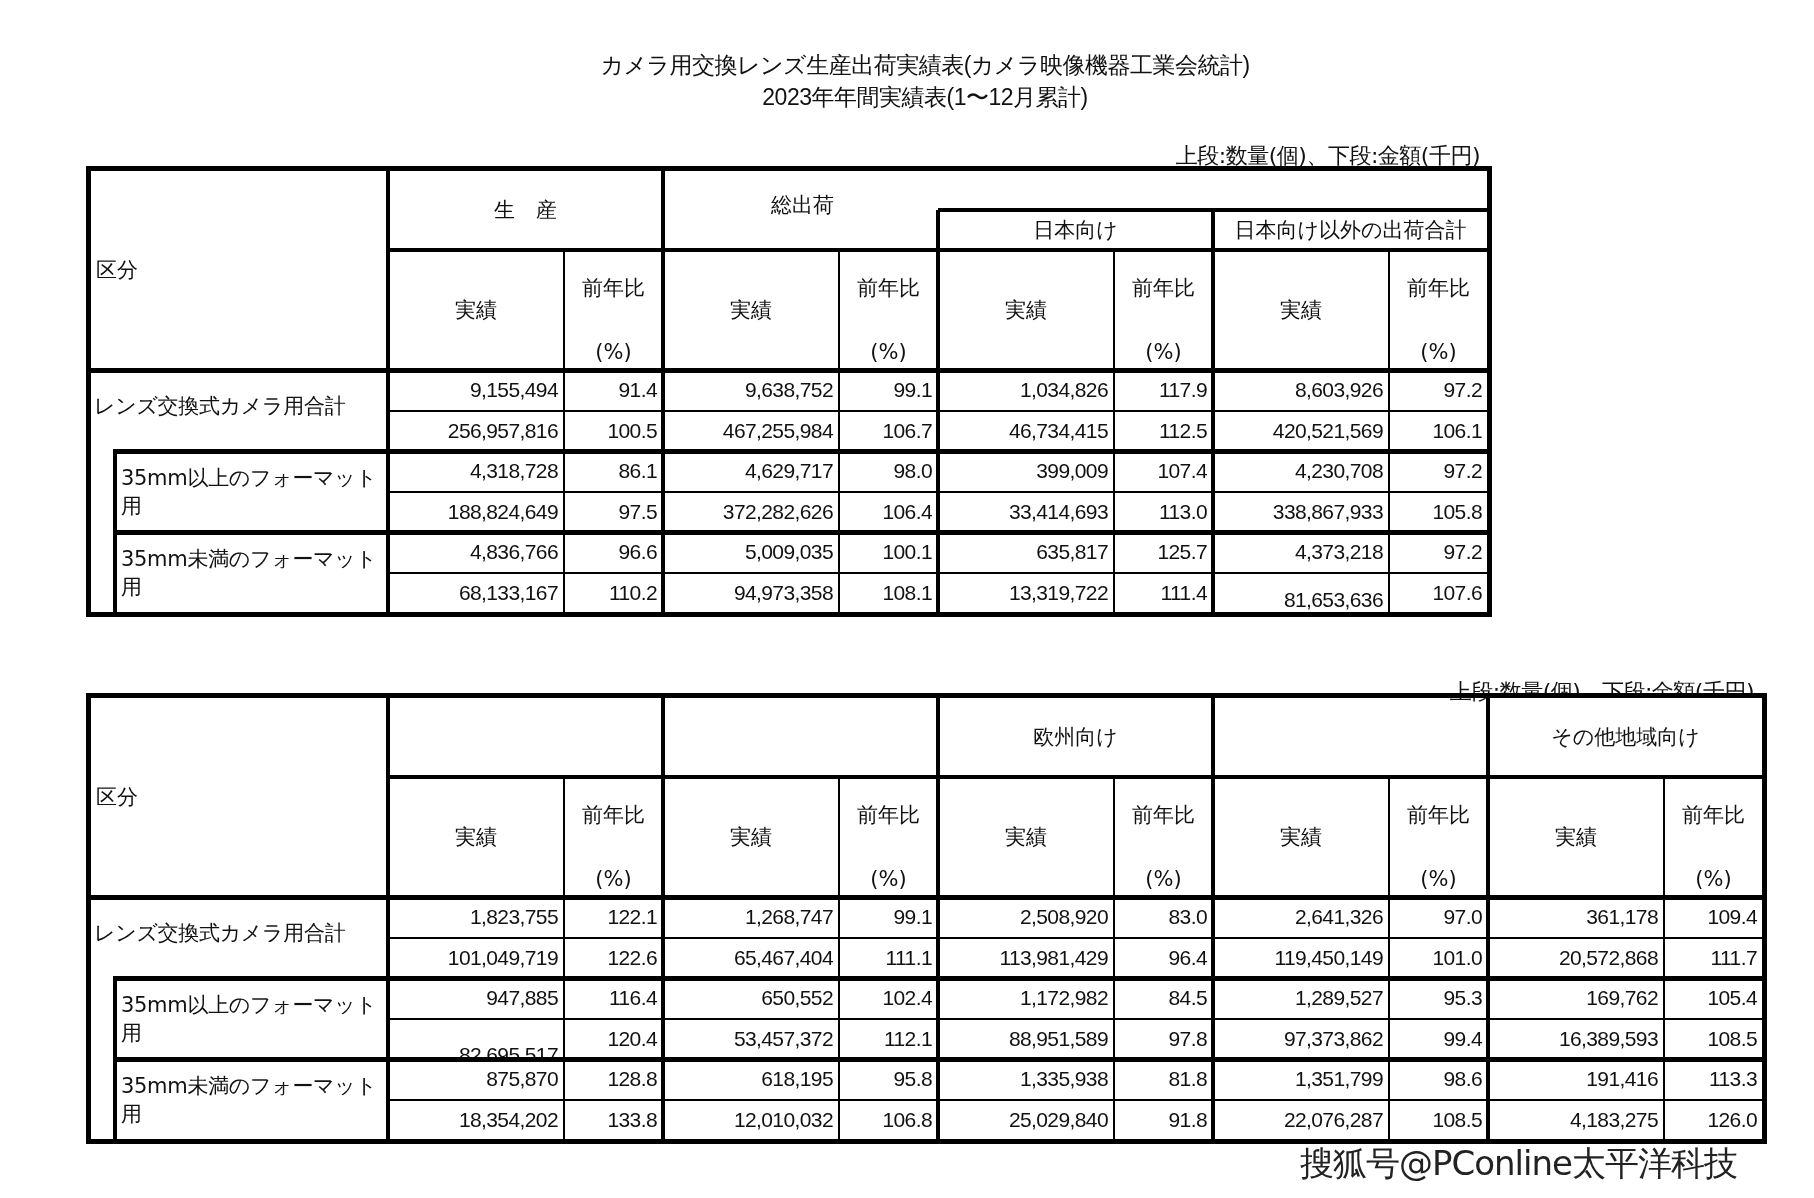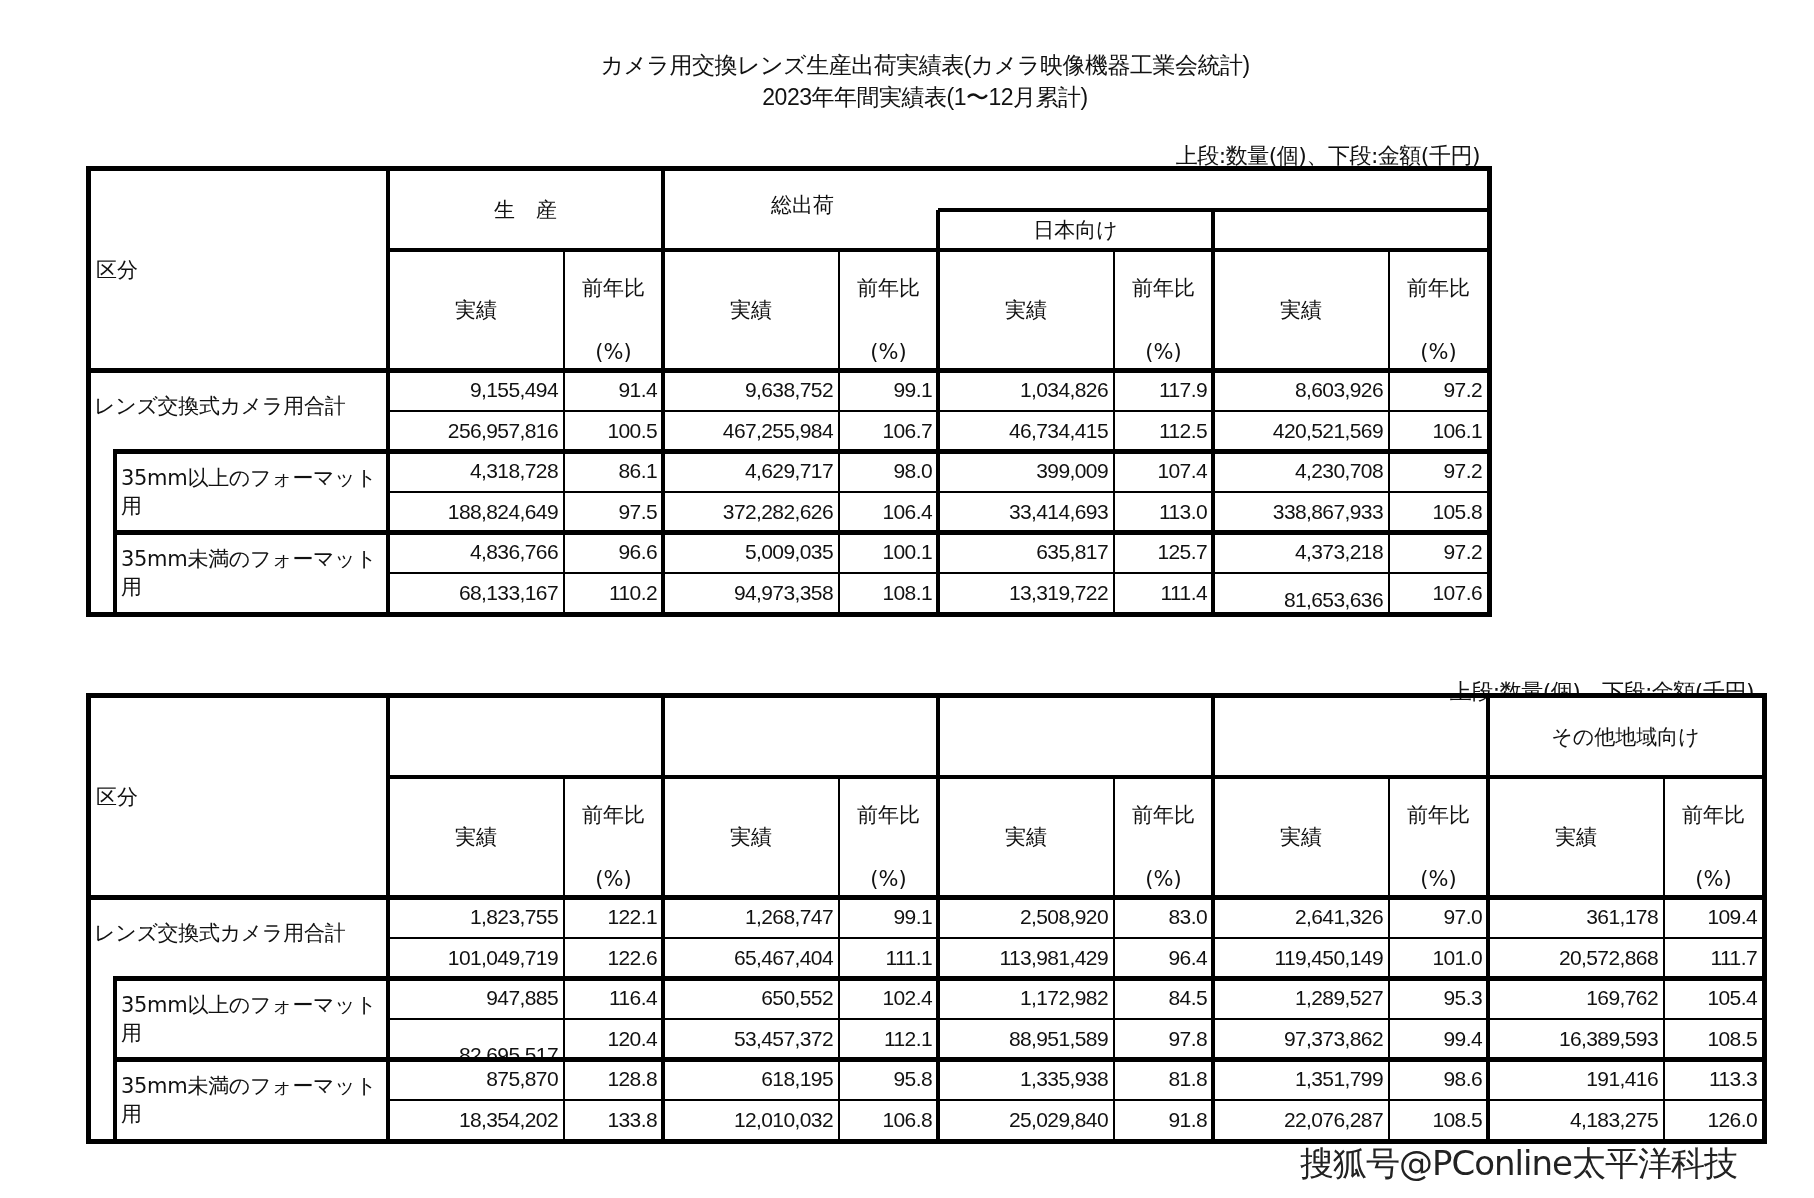--- a/index.html
+++ b/index.html
@@ -44,20 +44,21 @@
     <div class="cell hdr pct-hdr" style="left: 749px; top: 80px; width: 99px; height: 120px;">
       <span>前年比</span>
       <span>(%)</span>
     </div>
     <div class="cell hdr" style="left: 848px; top: 40px; width: 275px; height: 40px;">日本向け</div>
     <div class="cell hdr" style="left: 848px; top: 80px; width: 176px; height: 120px;">実績</div>
     <div class="cell hdr pct-hdr" style="left: 1024px; top: 80px; width: 99px; height: 120px;">
       <span>前年比</span>
       <span>(%)</span>
     </div>
+    <div class="cell hdr" style="left: 1123px; top: 40px; width: 275px; height: 40px;">日本向け以外の出荷合計</div>
     <div class="cell hdr" style="left: 1123px; top: 80px; width: 176px; height: 120px;">実績</div>
     <div class="cell hdr pct-hdr" style="left: 1299px; top: 80px; width: 99px; height: 120px;">
       <span>前年比</span>
       <span>(%)</span>
     </div>
     <div class="cell rowlabel" style="left: 0px; top: 200px; width: 298px; height: 81px; align-items: flex-start; padding-top: 22px;">レンズ交換式カメラ用合計</div>
     <div class="cell rowlabel" style="left: 25px; top: 281px; width: 273px; height: 81px; padding-left: 6px;">35mm以上のフォーマット用</div>
     <div class="cell rowlabel" style="left: 25px; top: 362px; width: 273px; height: 81px; padding-left: 6px;">35mm未満のフォーマット用</div>
     <div class="cell num" style="left: 298px; top: 200px; width: 176px; height: 40.5px;">9,155,494</div>
     <div class="cell num" style="left: 474px; top: 200px; width: 99px; height: 40.5px;">91.4</div>
@@ -137,20 +138,21 @@
     <div class="cell hdr" style="left: 298px; top: 80px; width: 176px; height: 120px;">実績</div>
     <div class="cell hdr pct-hdr" style="left: 474px; top: 80px; width: 99px; height: 120px;">
       <span>前年比</span>
       <span>(%)</span>
     </div>
     <div class="cell hdr" style="left: 573px; top: 80px; width: 176px; height: 120px;">実績</div>
     <div class="cell hdr pct-hdr" style="left: 749px; top: 80px; width: 99px; height: 120px;">
       <span>前年比</span>
       <span>(%)</span>
     </div>
+    <div class="cell hdr" style="left: 848px; top: 0px; width: 275px; height: 80px;">欧州向け</div>
     <div class="cell hdr" style="left: 848px; top: 80px; width: 176px; height: 120px;">実績</div>
     <div class="cell hdr pct-hdr" style="left: 1024px; top: 80px; width: 99px; height: 120px;">
       <span>前年比</span>
       <span>(%)</span>
     </div>
     <div class="cell hdr" style="left: 1123px; top: 80px; width: 176px; height: 120px;">実績</div>
     <div class="cell hdr pct-hdr" style="left: 1299px; top: 80px; width: 99px; height: 120px;">
       <span>前年比</span>
       <span>(%)</span>
     </div>

